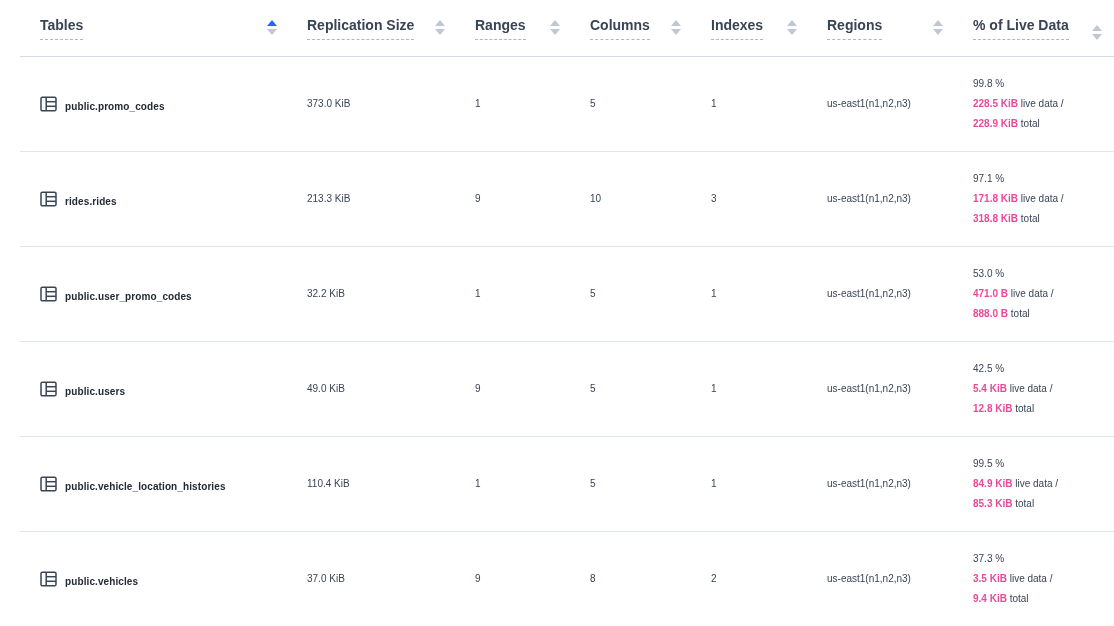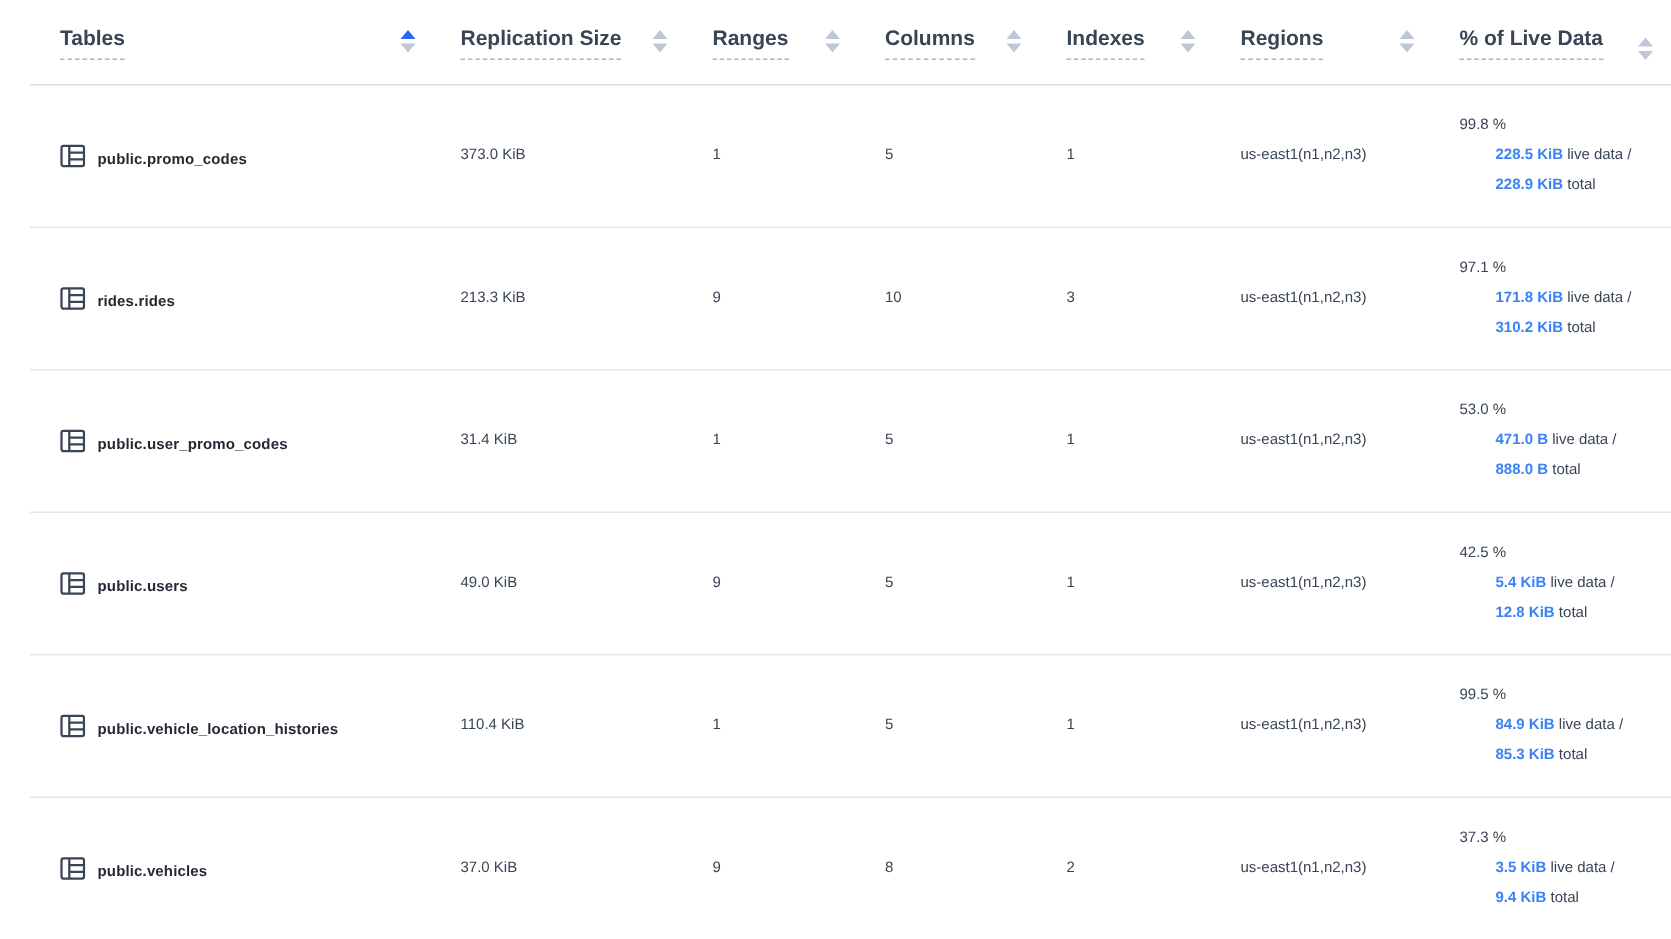--- a/index.html
+++ b/index.html
@@ -92,21 +92,21 @@
     flex: 0 0 auto;
     width: 17px; height: 16px;
     display: inline-block;
   }
   .tbl-name {
     font-weight: 700;
     color: #242a35;
     letter-spacing: 0.1px;
   }
   .live-cell .line { line-height: 20px; }
-  .live-strong { font-weight: 700; color: #3b82f6; margin-left: 24px; }
+  .live-strong { font-weight: 700; color: #ec4899; }
 </style>
 </head>
 <body>
 
 <div class="table-wrap">
 <table>
   <colgroup>
     <col class="c-tables">
         <col class="c-repl">
         <col class="c-ranges">
@@ -220,37 +220,37 @@
       </div>
     </td>
     <td>213.3 KiB</td>
     <td>9</td>
     <td>10</td>
     <td>3</td>
     <td>us-east1(n1,n2,n3)</td>
     <td class="live-cell">
       <div class="line">97.1 %</div>
       <div class="line"><span class="live-strong">171.8 KiB</span><span> live data /</span></div>
-      <div class="line"><span class="live-strong">310.2 KiB</span><span> total</span></div>
+      <div class="line"><span class="live-strong">318.8 KiB</span><span> total</span></div>
     </td>
   </tr>
 
   <tr>
     <td class="name-cell">
       <div class="name-inner">
         <svg class="tbl-icon" viewBox="0 0 17 16" fill="none" xmlns="http://www.w3.org/2000/svg">
           <rect x="1" y="1.2" width="15" height="13.6" rx="1.4" stroke="#394455" stroke-width="1.5"></rect>
           <line x1="6.2" y1="1.2" x2="6.2" y2="14.8" stroke="#394455" stroke-width="1.5"></line>
           <line x1="6.2" y1="5.7" x2="16" y2="5.7" stroke="#394455" stroke-width="1.5"></line>
           <line x1="6.2" y1="10.3" x2="16" y2="10.3" stroke="#394455" stroke-width="1.5"></line>
         </svg>
         <span class="tbl-name">public.user_promo_codes</span>
       </div>
     </td>
-    <td>31.4 KiB</td>
+    <td>32.2 KiB</td>
     <td>1</td>
     <td>5</td>
     <td>1</td>
     <td>us-east1(n1,n2,n3)</td>
     <td class="live-cell">
       <div class="line">53.0 %</div>
       <div class="line"><span class="live-strong">471.0 B</span><span> live data /</span></div>
       <div class="line"><span class="live-strong">888.0 B</span><span> total</span></div>
     </td>
   </tr>

